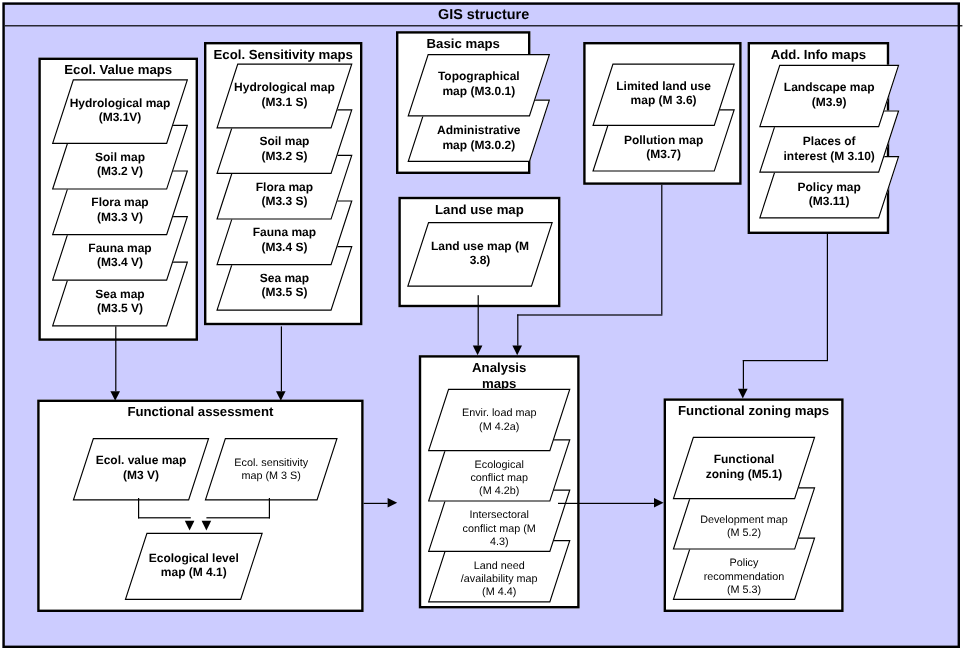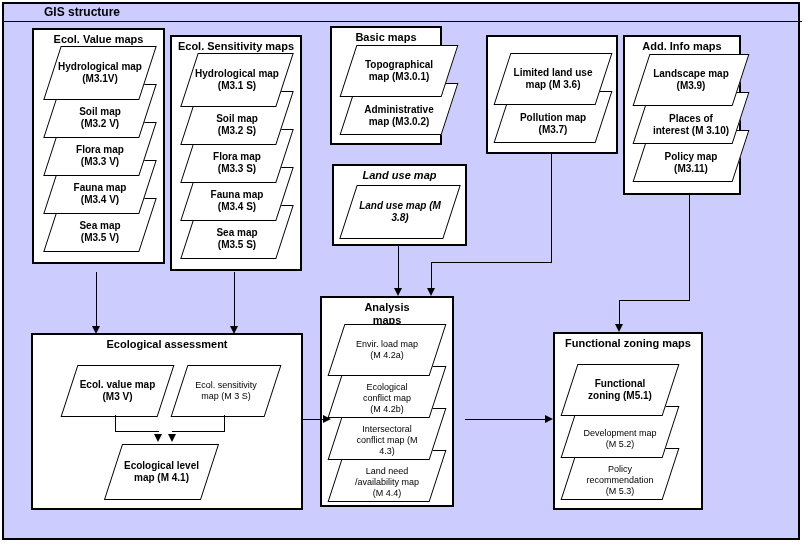--- a/index.html
+++ b/index.html
@@ -1,22 +1,22 @@
 <!DOCTYPE html>
 <html><head>
 <meta charset="utf-8">
 <style>
   html,body { margin:0; padding:0; background:#ffffff; }
   #page { position:relative; width:806px; height:546px; background:#ffffff;
           font-family:"Liberation Sans", sans-serif; color:#000; overflow:hidden; }
   .frame { position:absolute; left:2px; top:2px; width:798px; height:538px;
            background:#ccccff; border:2px solid #000; box-sizing:border-box; }
   .titlebar { position:absolute; left:4px; top:4px; width:798px; height:18px;
-              border-bottom:1px solid #000; font-weight:bold;
-              font-size:12px; line-height:17px; box-sizing:border-box;padding-left:40px; }
+              border-bottom:1px solid #000; text-align:center; font-weight:bold;
+              font-size:12px; line-height:17px; box-sizing:border-box; }
   .group { position:absolute; background:#fff; border:2px solid #000; box-sizing:border-box; }
   .gtitle { font-weight:bold; font-size:11px; text-align:center; padding-top:3px; line-height:13px; }
   .gtitle.narrow { width:70px; margin:0 auto; }
   .sheet { position:absolute; background:#fff; border:1px solid #000;
            transform:skewX(-18deg); box-sizing:border-box; }
   .sheet .txt { transform:skewX(18deg); width:100%; height:100%; display:flex;
                 flex-direction:column; justify-content:center; align-items:center;
                 text-align:center; }
   .sheet .txt span { display:block; white-space:nowrap; }
   .sheet.bold .txt { font-weight:bold; font-size:10px; line-height:12px; }
@@ -31,21 +31,21 @@
            border-top:4px solid transparent; border-bottom:4px solid transparent;
            border-left:8px solid #000; }
 </style>
 </head>
 <body>
 
 <div id="page">
   <div class="frame"></div>
   <div class="titlebar">GIS structure</div>
 
-  <div class="group" style="left:32px;top:28px;width:133px;height:236px;">
+  <div class="group" style="left:32px;top:48px;width:133px;height:236px;">
     <div class="gtitle">Ecol. Value maps</div>
     <div class="sheet bold" style="left:18px;top:16px;width:96px;height:54px;z-index:15;">
       <div class="txt">
           <span>Hydrological map</span>
           <span>(M3.1V)</span>
         </div>
     </div>
     <div class="sheet bold tuck" style="left:18px;top:54px;width:96px;height:54px;z-index:14;">
       <div class="txt">
           <span>Soil map</span>
@@ -152,53 +152,53 @@
         </div>
     </div>
     <div class="sheet bold tuck" style="left:16px;top:93px;width:100px;height:52px;z-index:13;">
       <div class="txt">
           <span>Policy map</span>
           <span>(M3.11)</span>
         </div>
     </div>
   </div>
 
-  <div class="group" style="left:332px;top:164px;width:135px;height:82px;font-style:italic;">
+  <div class="group" style="left:332px;top:164px;width:135px;height:92px;">
     <div class="gtitle">Land use map</div>
     <div class="sheet bold" style="left:14px;top:19px;width:104px;height:54px;z-index:15;">
       <div class="txt">
           <span>Land use map (M</span>
           <span>3.8)</span>
         </div>
     </div>
   </div>
 
   <div class="group" style="left:31px;top:333px;width:272px;height:177px;">
-    <div class="gtitle">Ecological assessment</div>
+    <div class="gtitle">Functional assessment</div>
     <div class="sheet bold" style="left:36px;top:30px;width:97px;height:52px;z-index:12;">
       <div class="txt">
           <span>Ecol. value map</span>
           <span>(M3 V)</span>
         </div>
     </div>
     <div class="sheet light" style="left:146px;top:30px;width:94px;height:52px;z-index:12;">
       <div class="txt">
           <span>Ecol. sensitivity</span>
           <span>map (M 3 S)</span>
         </div>
     </div>
     <div class="sheet bold" style="left:80px;top:109px;width:97px;height:56px;z-index:11;">
       <div class="txt">
           <span>Ecological level</span>
           <span>map (M 4.1)</span>
         </div>
     </div>
   </div>
 
-  <div class="group" style="left:320px;top:296px;width:134px;height:211px;">
+  <div class="group" style="left:349px;top:296px;width:134px;height:211px;">
     <div class="gtitle narrow">Analysis maps</div>
     <div class="sheet light" style="left:14px;top:26px;width:102px;height:52px;z-index:15;">
       <div class="txt">
           <span>Envir. load map</span>
           <span>(M 4.2a)</span>
         </div>
     </div>
     <div class="sheet light tuck" style="left:14px;top:68px;width:102px;height:52px;z-index:14;">
       <div class="txt">
           <span>Ecological</span>

